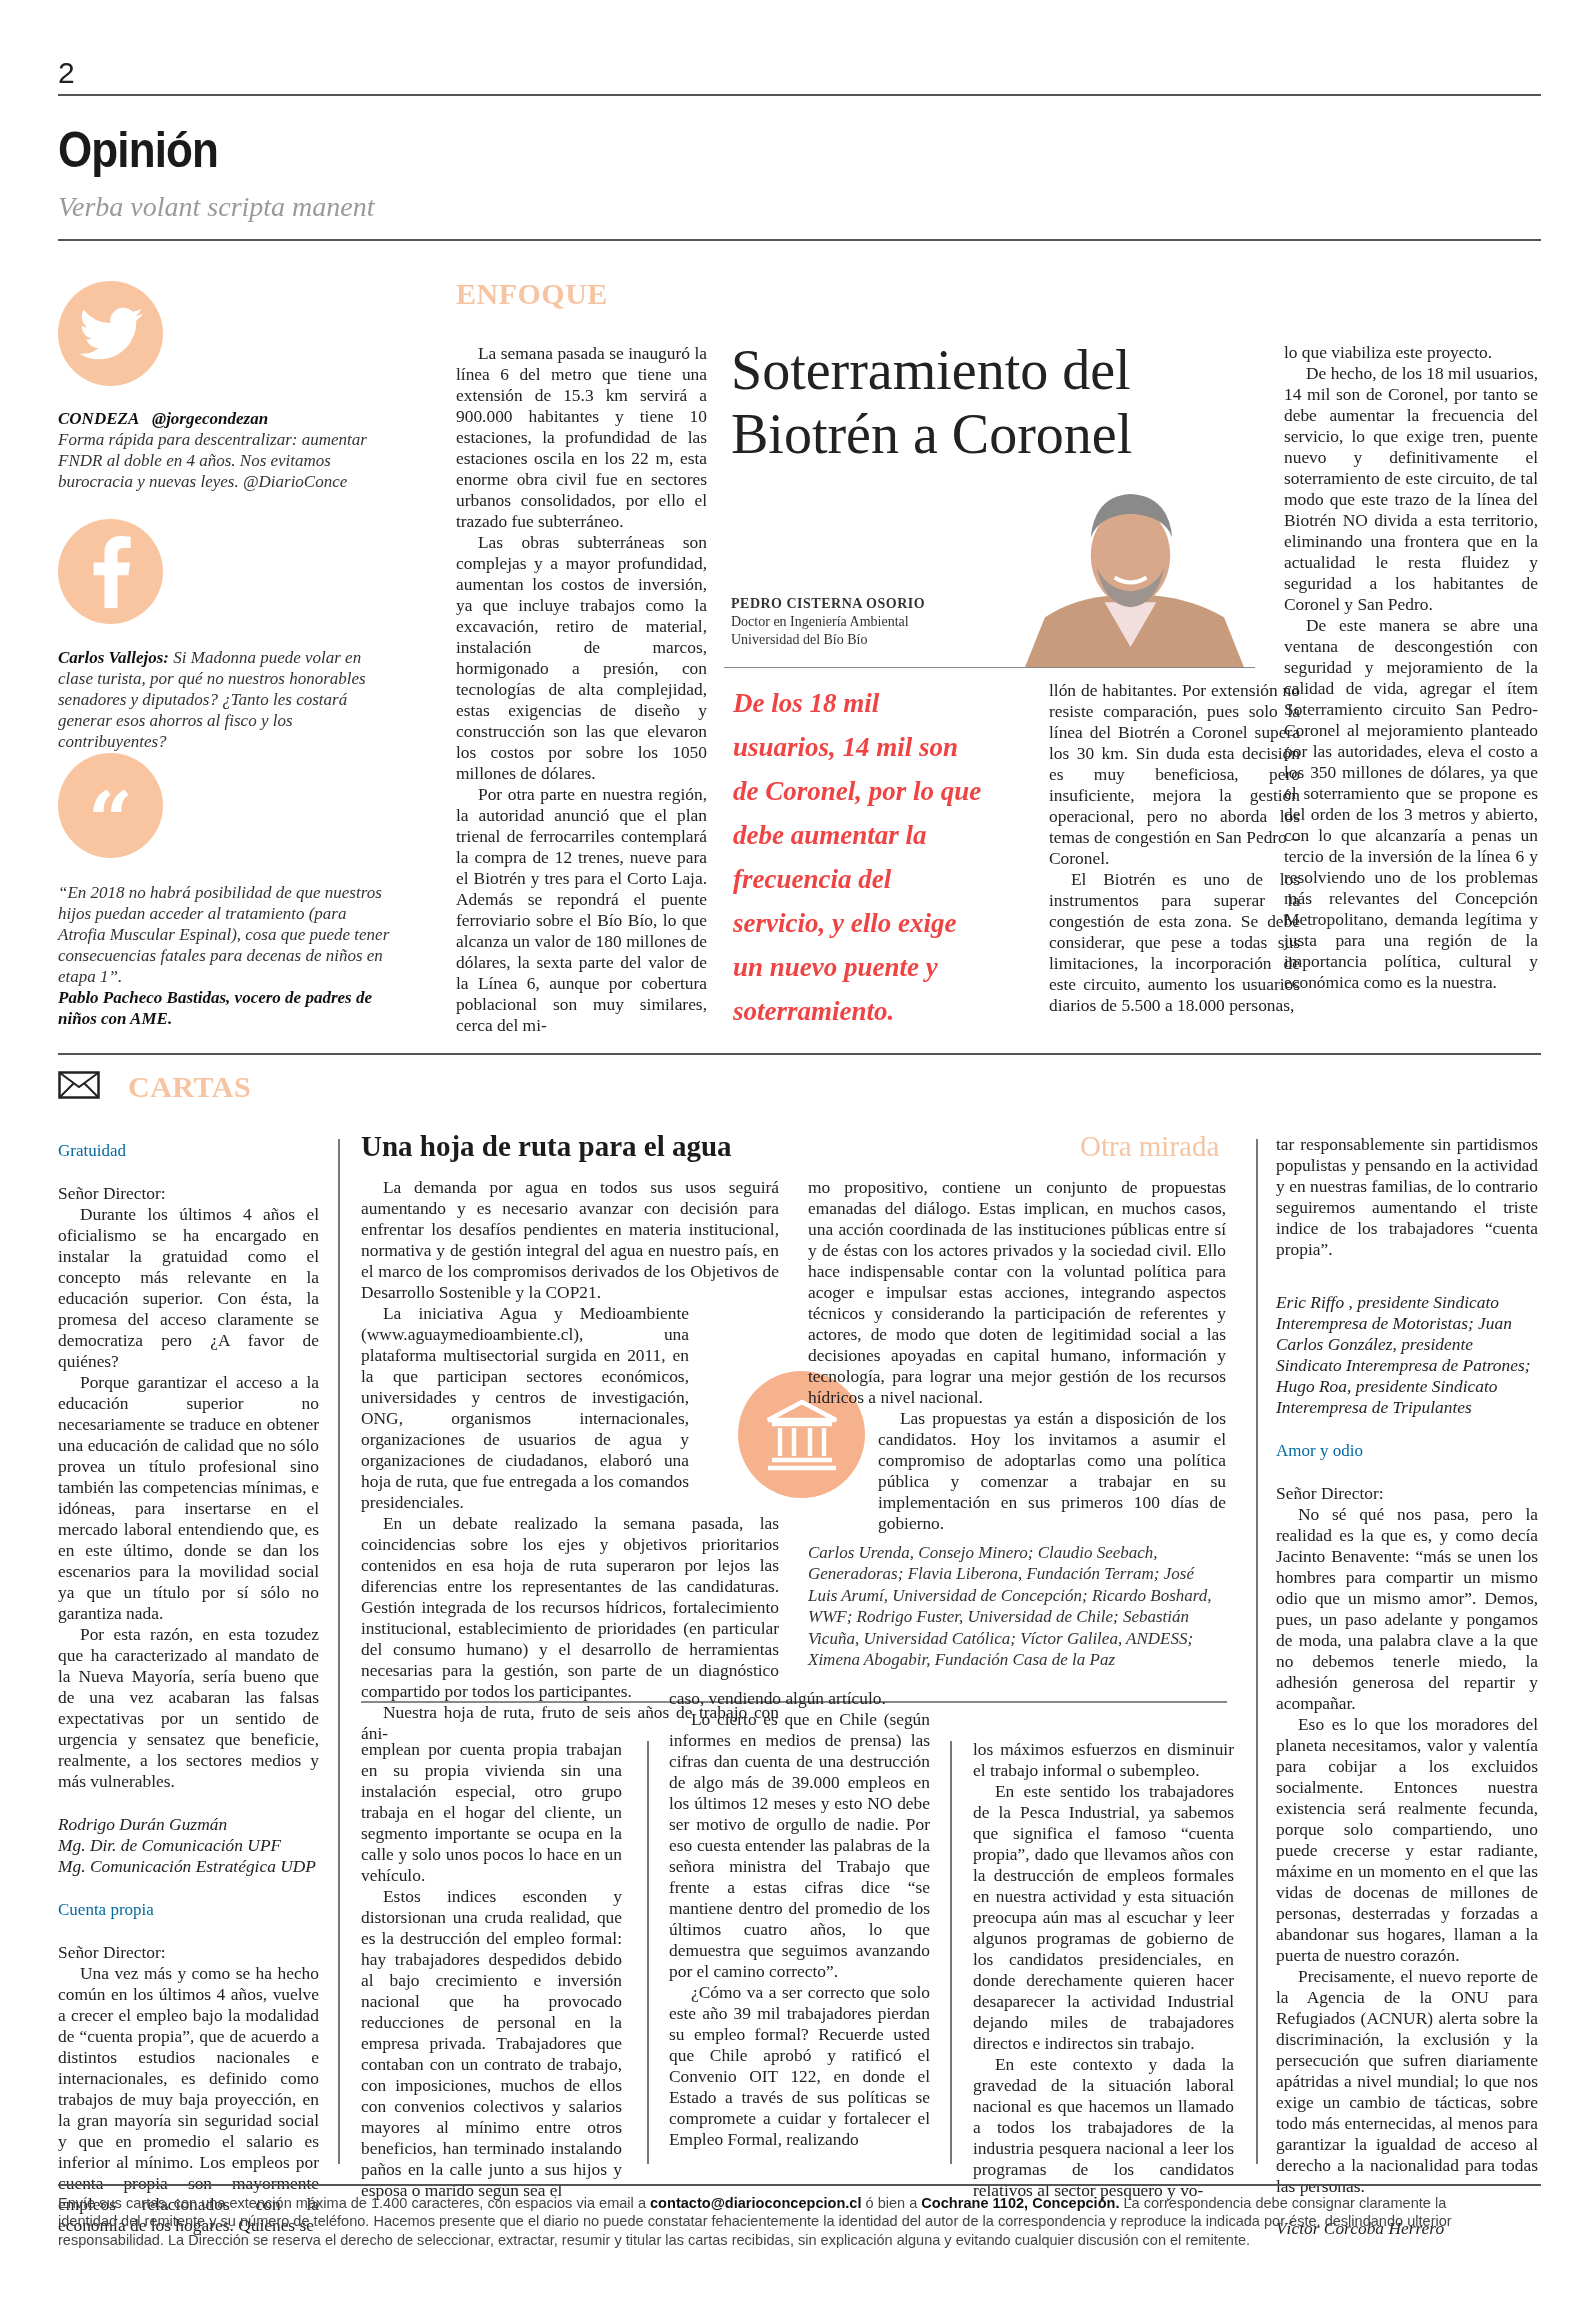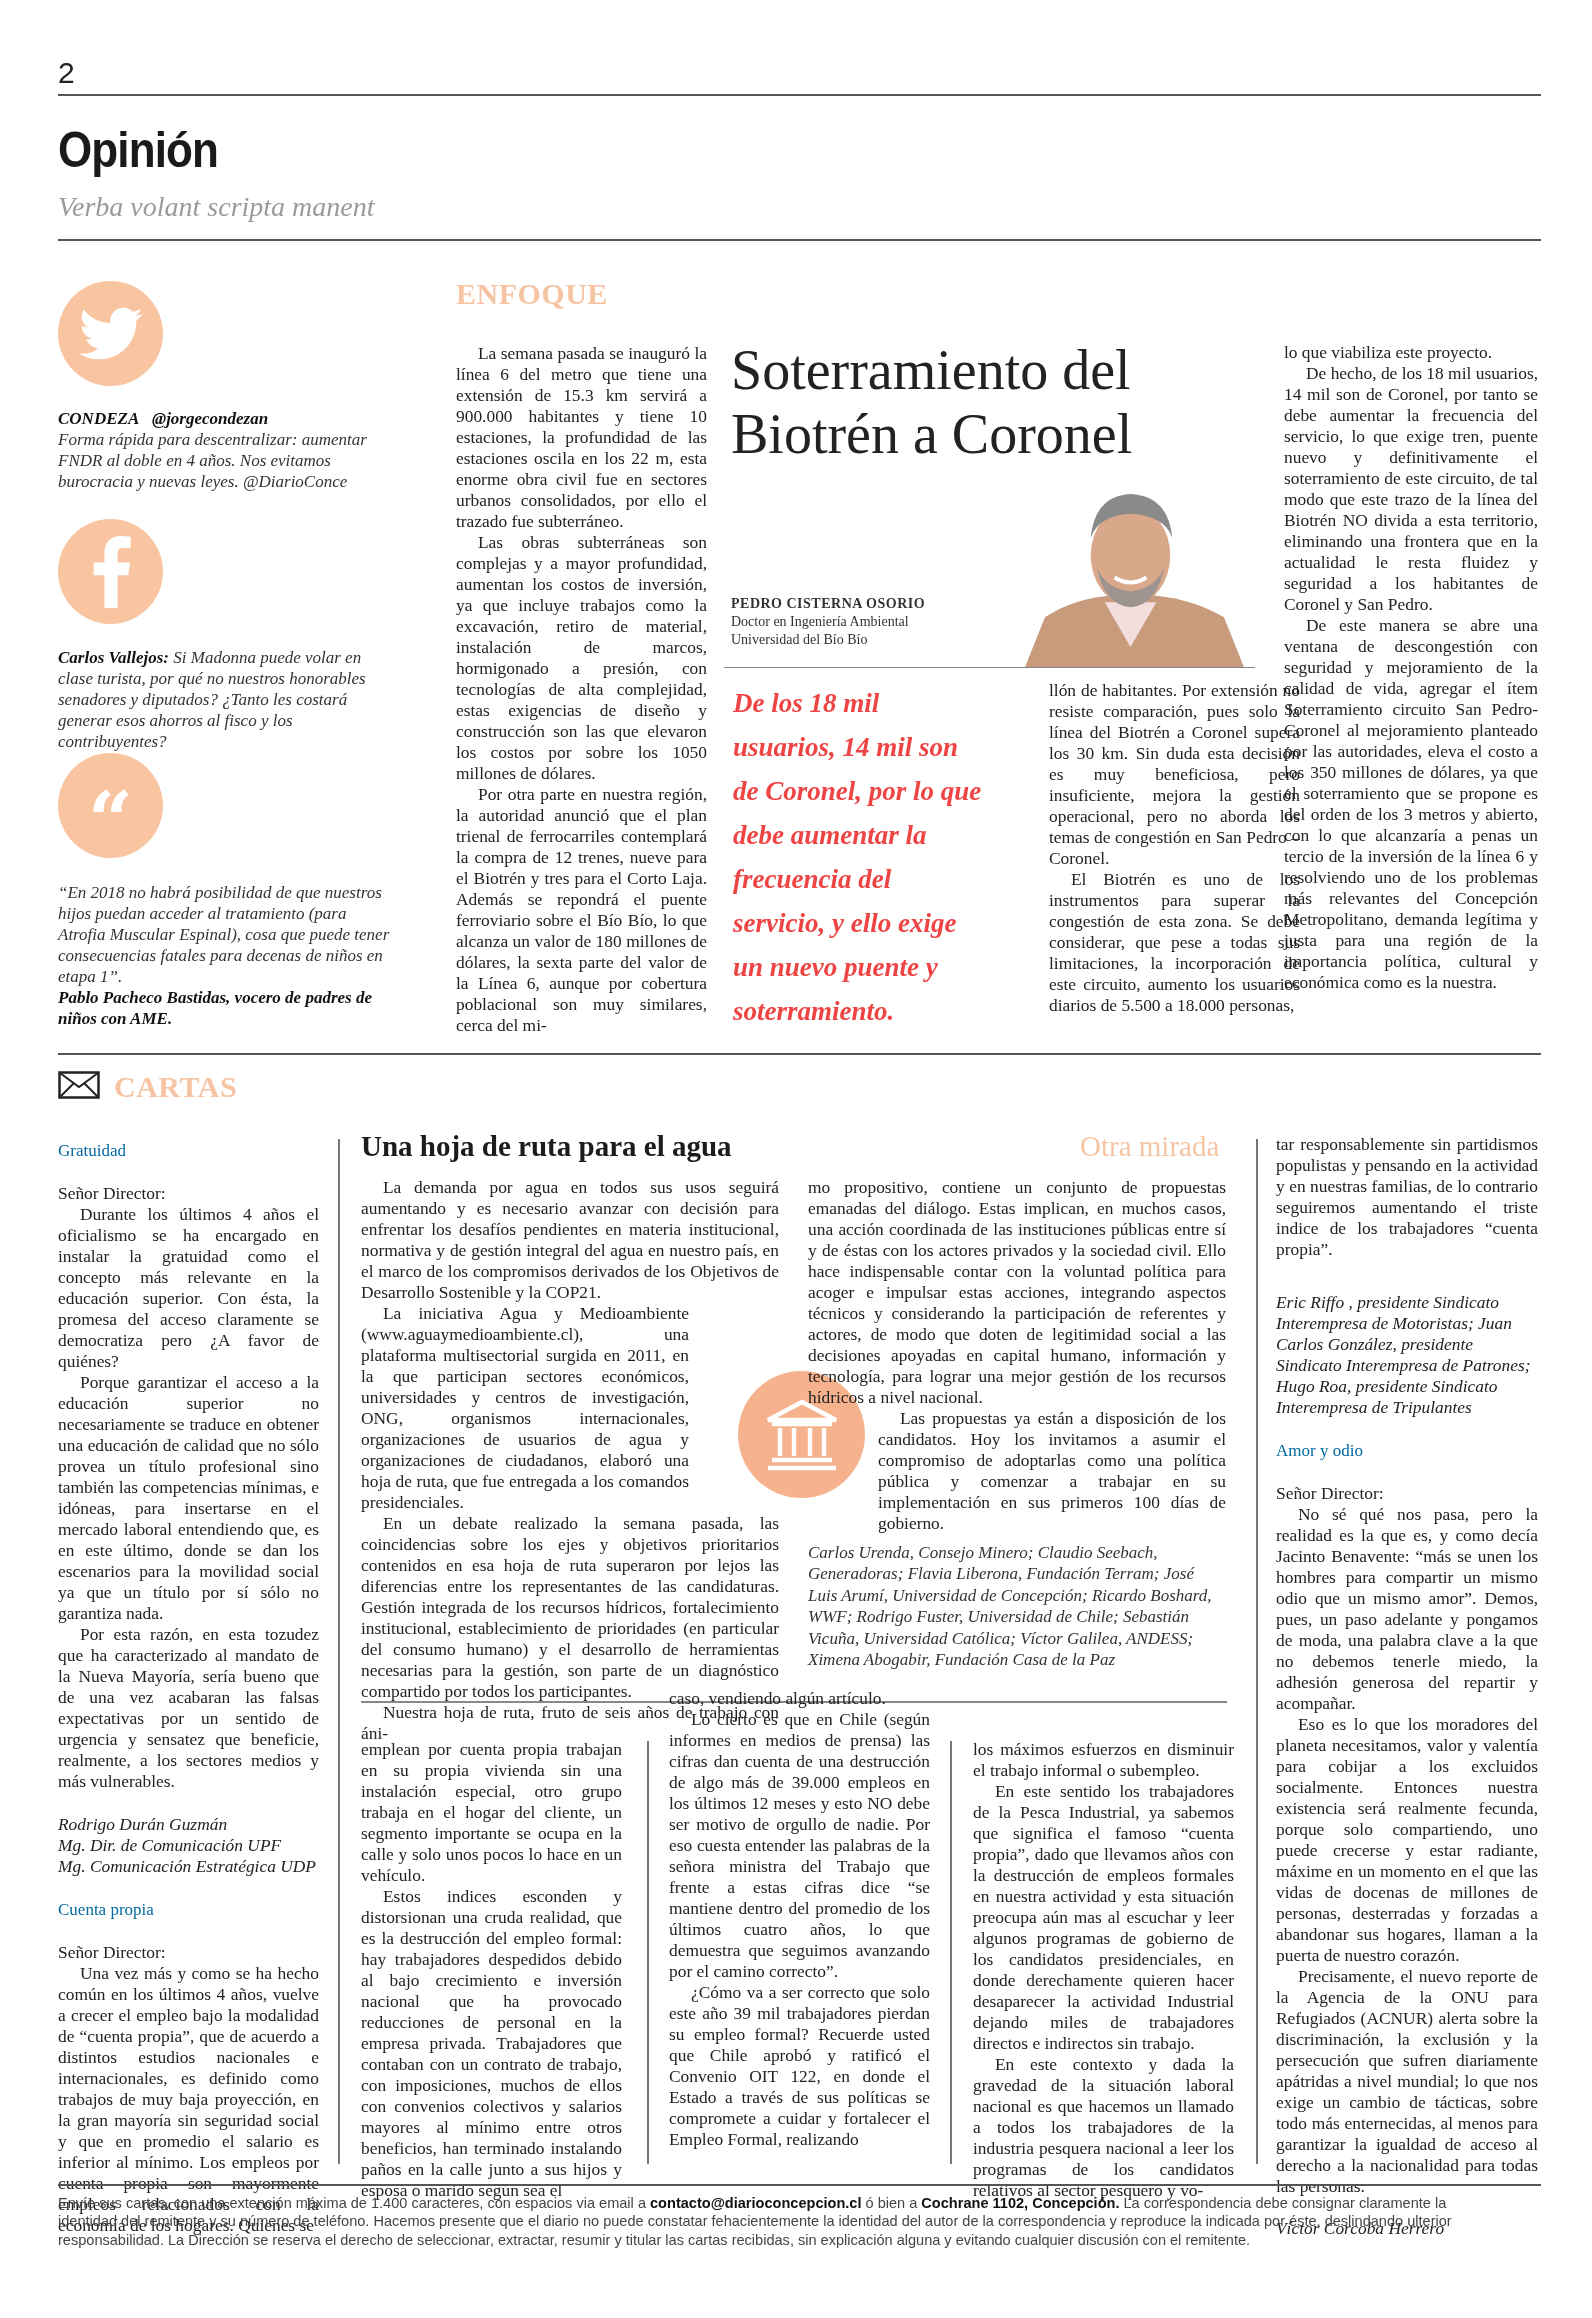--- a/index.html
+++ b/index.html
@@ -17,21 +17,21 @@
   .side-text b { font-weight: bold; color: #111; }
   .col { position: absolute; font-size: 17.4px; line-height: 21px; text-align: justify; color: #222; }
   .col p { text-indent: 22px; hyphens: manual; }
   .col p.noindent { text-indent: 0; }
   .label-h { font-family: "Liberation Serif", serif; font-weight: bold; font-size: 30px; letter-spacing: 0.5px; }
   .headline { left: 731px; top: 338px; font-size: 56px; line-height: 64px; color: #222; font-weight: normal; }
   .byline { left: 731px; top: 595px; font-size: 14px; line-height: 18px; color: #333; }
   .byline .name { font-weight: bold; letter-spacing: 0.5px; }
   .photo { left: 1005px; top: 478px; width: 251px; height: 189px; overflow: hidden; }
   .pullquote { left: 733px; top: 681px; width: 251px; font-style: italic; font-weight: bold; font-size: 27px; line-height: 44px; color: #ef4444; }
-  .cartas-title { left: 58px; top: 1070px; display: flex; align-items: center; gap: 14px; }
+  .cartas-title { left: 58px; top: 1070px; display: flex; align-items: center; gap: 28px; }
   .letter-head { font-weight: normal; font-size: 17px; color: #0369a1; }
   .agua-title { left: 361px; top: 1130px; font-weight: bold; font-size: 29px; color: #1c1c1c; }
   .otra { left: 1080px; top: 1130px; font-weight: normal; font-size: 29px; }
   .signers { left: 808px; top: 1542px; width: 418px; font-style: italic; font-size: 17px; line-height: 21.4px; color: #333; }
   .footer { left: 58px; top: 2194px; width: 1483px; font-family: "Liberation Sans", sans-serif; font-size: 15px; line-height: 18.4px; color: #444; transform: scaleX(0.97); transform-origin: left; }
   .footer b { color: #111; }
   .sig { font-style: italic; }
 </style>
 </head>
 <body>

